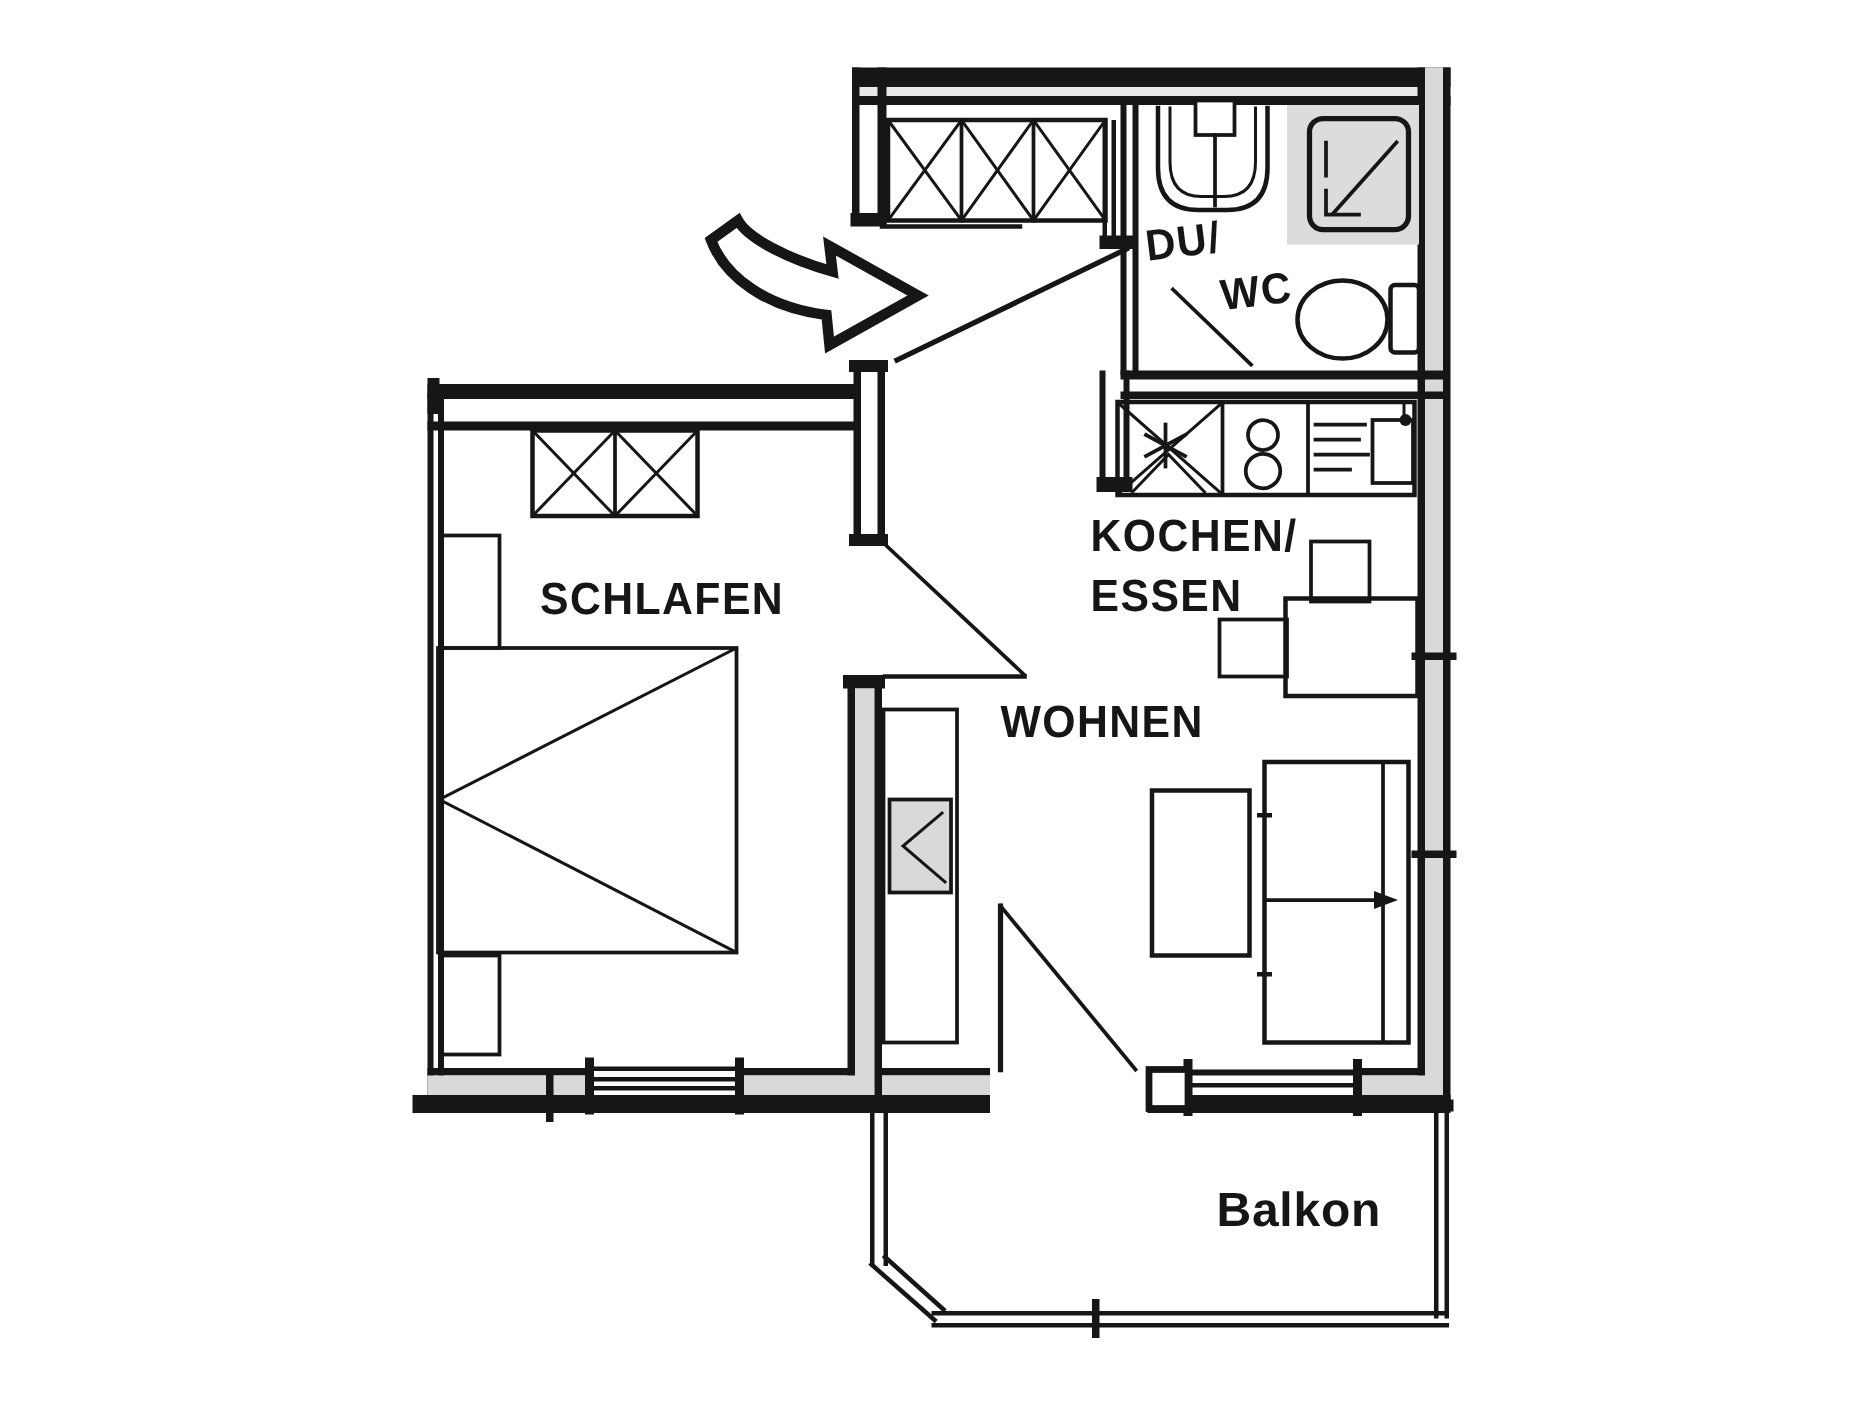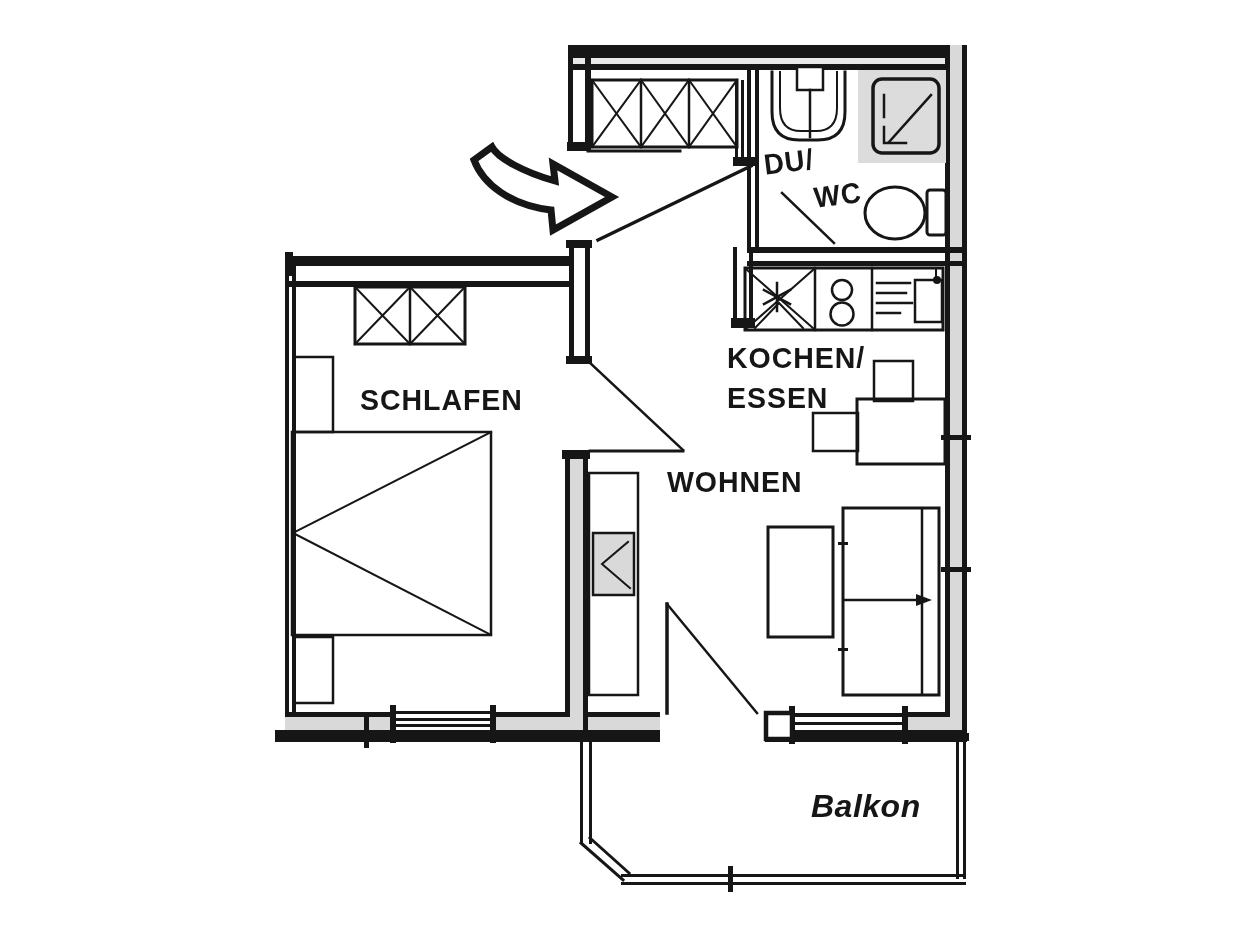--- a/index.html
+++ b/index.html
@@ -11,21 +11,21 @@
   .lbl {
     position:absolute; color:#161616; font-weight:700; white-space:nowrap;
     transform-origin:left top; letter-spacing:1px;
   }
   .lbl-schlafen { left:360px; top:383px; font-size:30px; transform:scaleX(0.95); }
   .lbl-wohnen   { left:667px; top:465px; font-size:30px; transform:scaleX(0.95); }
   .lbl-kochen   { left:727px; top:341px; font-size:30px; transform:scaleX(0.95); }
   .lbl-essen    { left:727px; top:381px; font-size:30px; transform:scaleX(0.95); }
   .lbl-du       { left:762px; top:149px; font-size:29px; transform:rotate(-7deg) scaleX(0.95); }
   .lbl-wc       { left:812px; top:182px; font-size:29px; transform:rotate(-7deg) scaleX(0.95); }
-  .lbl-balkon   { left:811px; top:788px; font-size:32px; letter-spacing:0.5px;font-style:italic; }
+  .lbl-balkon   { left:811px; top:788px; font-size:32px; letter-spacing:0.5px; }
   .ink  { fill:#161616; }
   .ln   { stroke:#161616; fill:none; stroke-linecap:square; }
 </style>
 </head>
 <body>
 
 <div class="stage">
 
   <svg width="1250" height="938" viewBox="0 0 1250 938">
 

